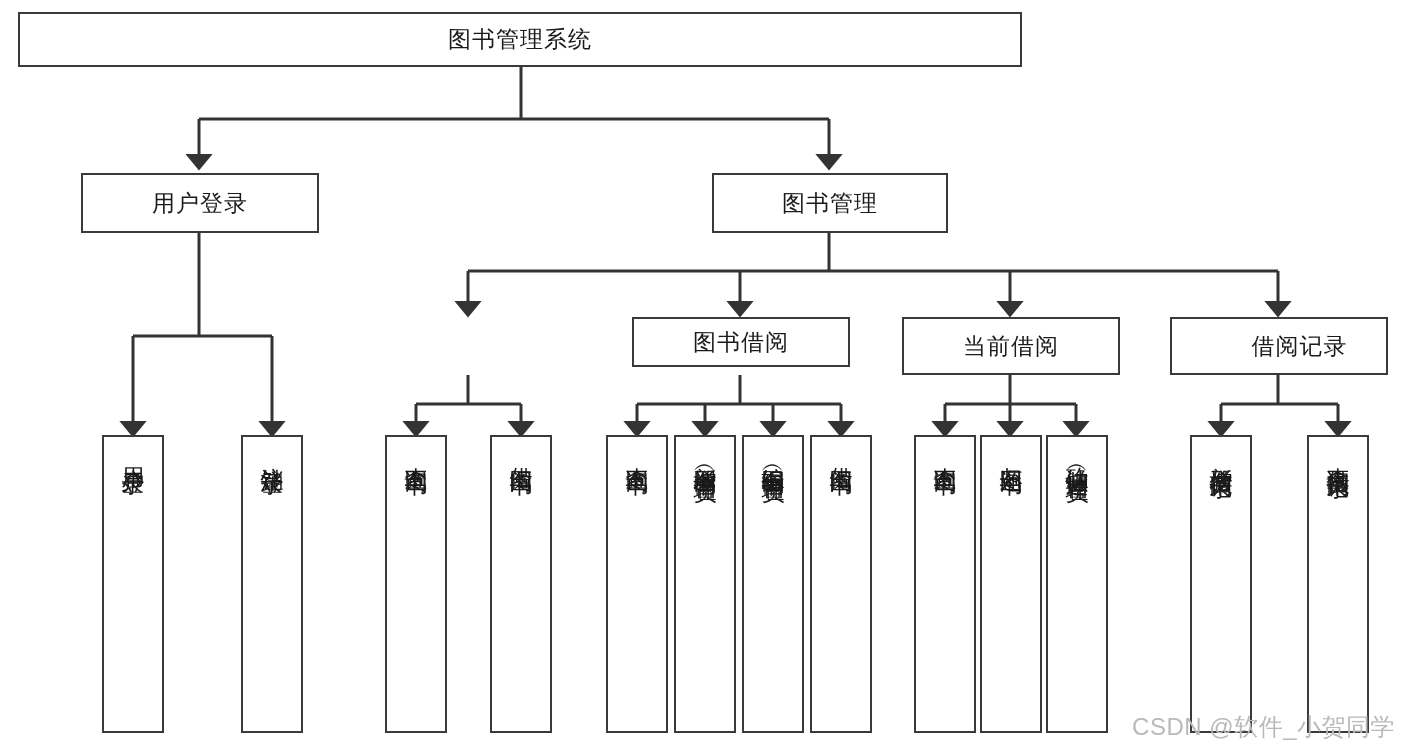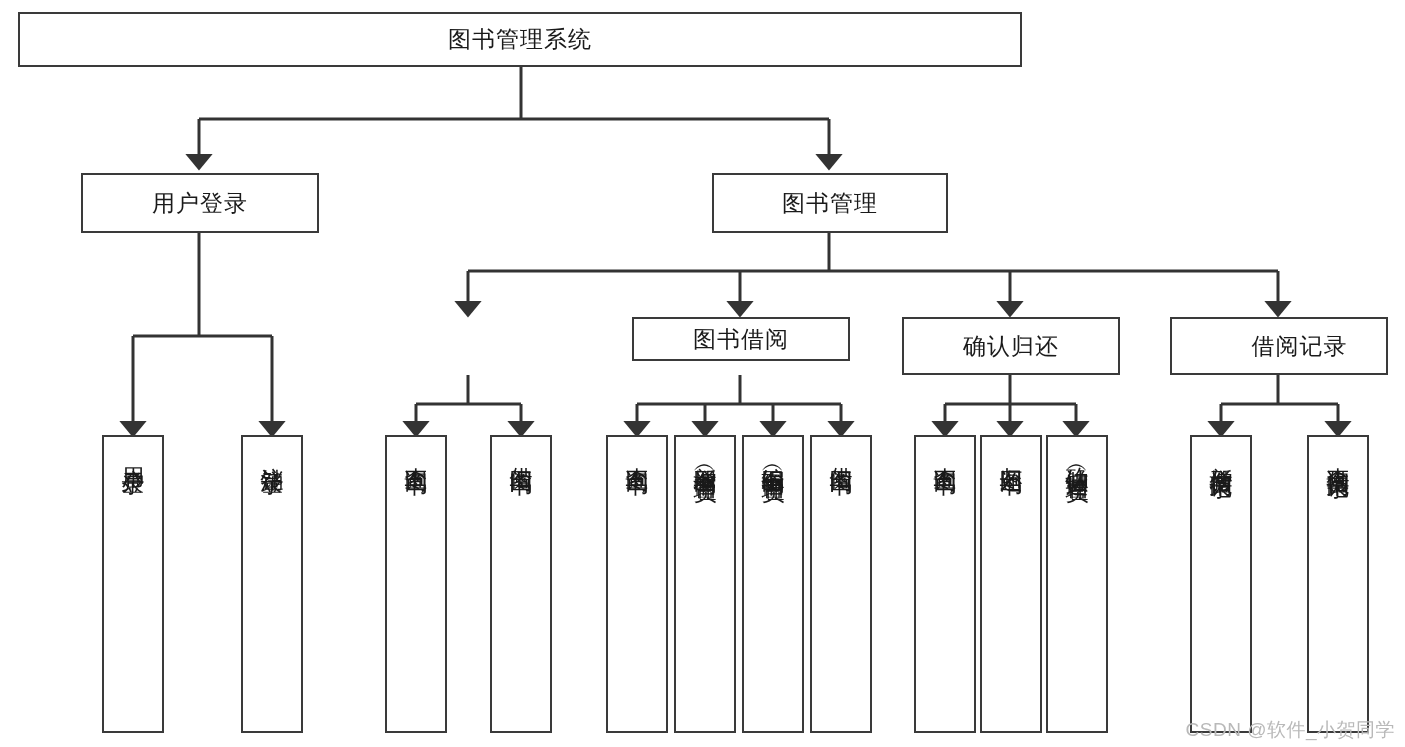--- a/index.html
+++ b/index.html
@@ -51,21 +51,21 @@
     white-space: nowrap;
   }
   .vcenter {
     align-items: center;
     padding-top: 0;
   }
   #watermark {
     position: absolute;
     right: 10px;
     bottom: 4px;
-    font-size: 19px;
+    font-size: 24px;
     color: #b9b9b9;
     letter-spacing: 0.5px;
     white-space: nowrap;
   }
 </style>
 </head>
 <body>
 
 <div id="canvas">
 
@@ -123,25 +123,25 @@
     <span>图书管理系统</span>
   </div>
 
   <div class="node horiz" style="left:81px; top:173px; width:238px; height:60px;">
     <span>用户登录</span>
   </div>
   <div class="node horiz" style="left:712px; top:173px; width:236px; height:60px;font-family:Liberation Serif, serif;">
     <span>图书管理</span>
   </div>
 
-  <div class="node horiz" style="left:632px; top:317px; width:218px; height:44px;">
+  <div class="node horiz" style="left:632px; top:317px; width:218px; height:50px;">
     <span>图书借阅</span>
   </div>
   <div class="node horiz" style="left:902px; top:317px; width:218px; height:58px;">
-    <span>确认归还</span>
+    <span>当前借阅</span>
   </div>
   <div class="node horiz" style="left:1170px; top:317px; width:218px; height:58px;padding-left:41px;">
     <span>借阅记录</span>
   </div>
 
   <div class="node vert vcenter" style="left:102px; top:435px; width:62px; height:298px;">
     <span class="vlabel">用户登录</span>
   </div>
   <div class="node vert vcenter" style="left:241px; top:435px; width:62px; height:298px;">
     <span class="vlabel">注销登录</span>

